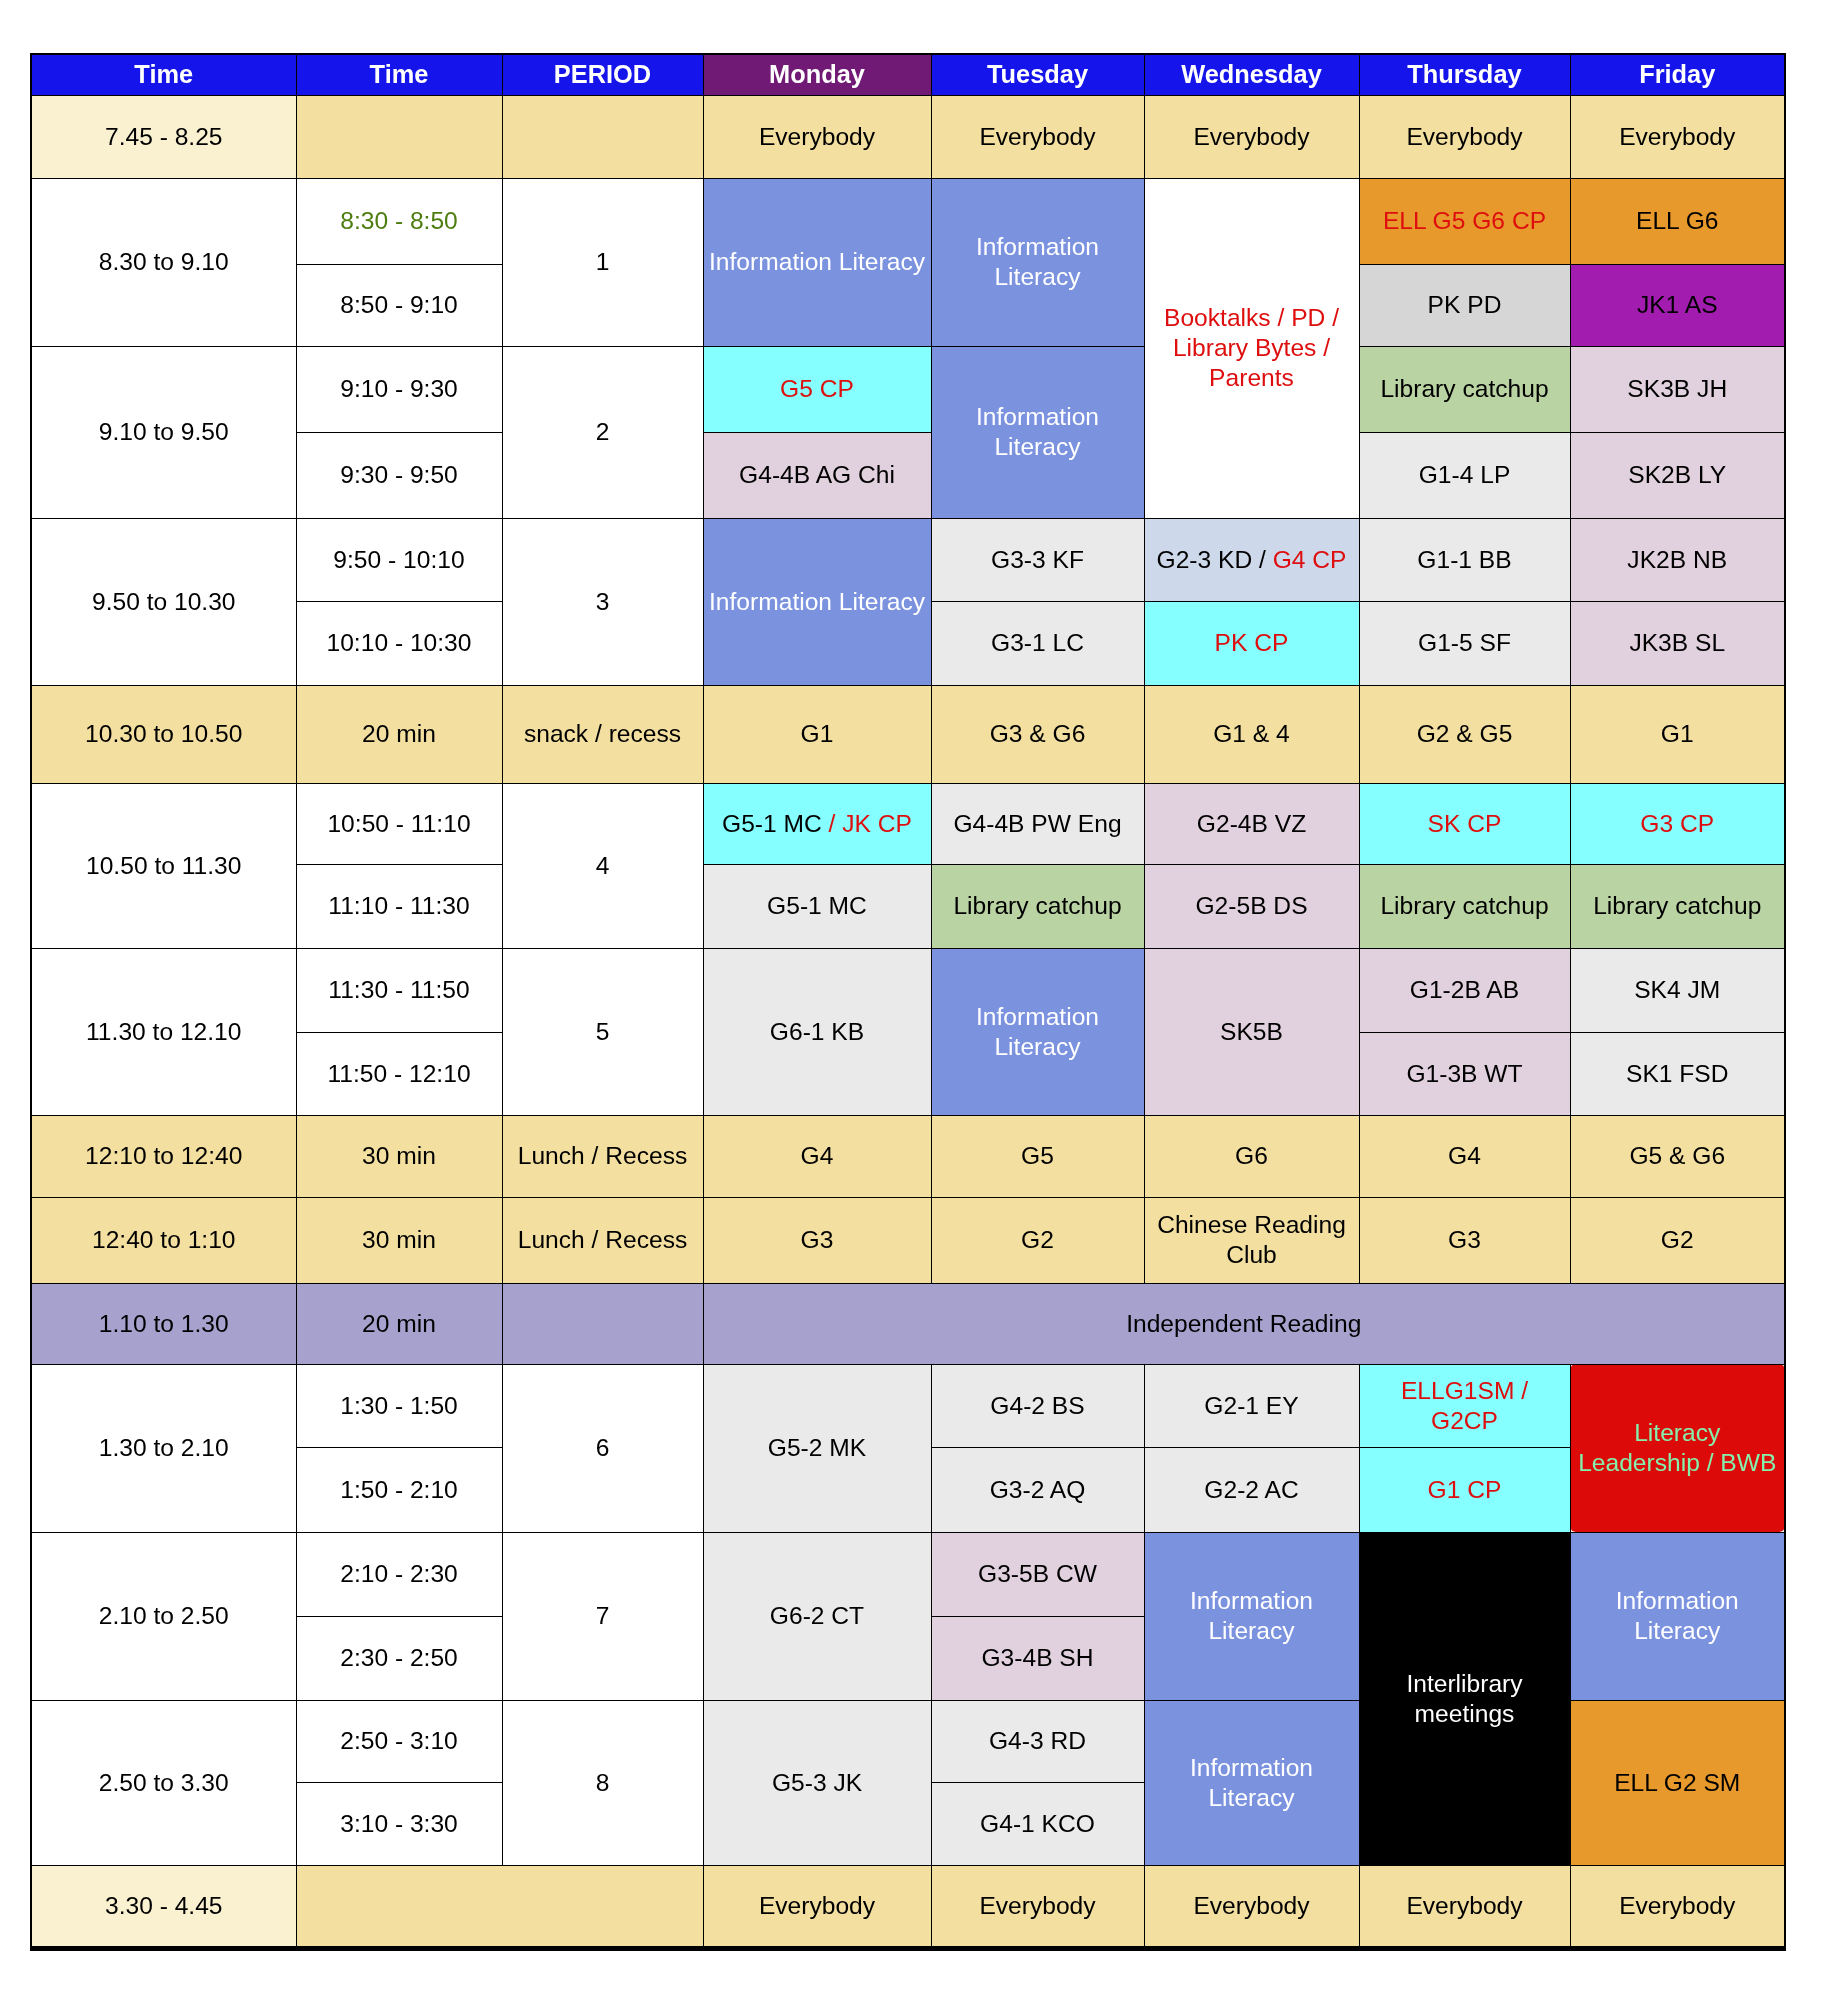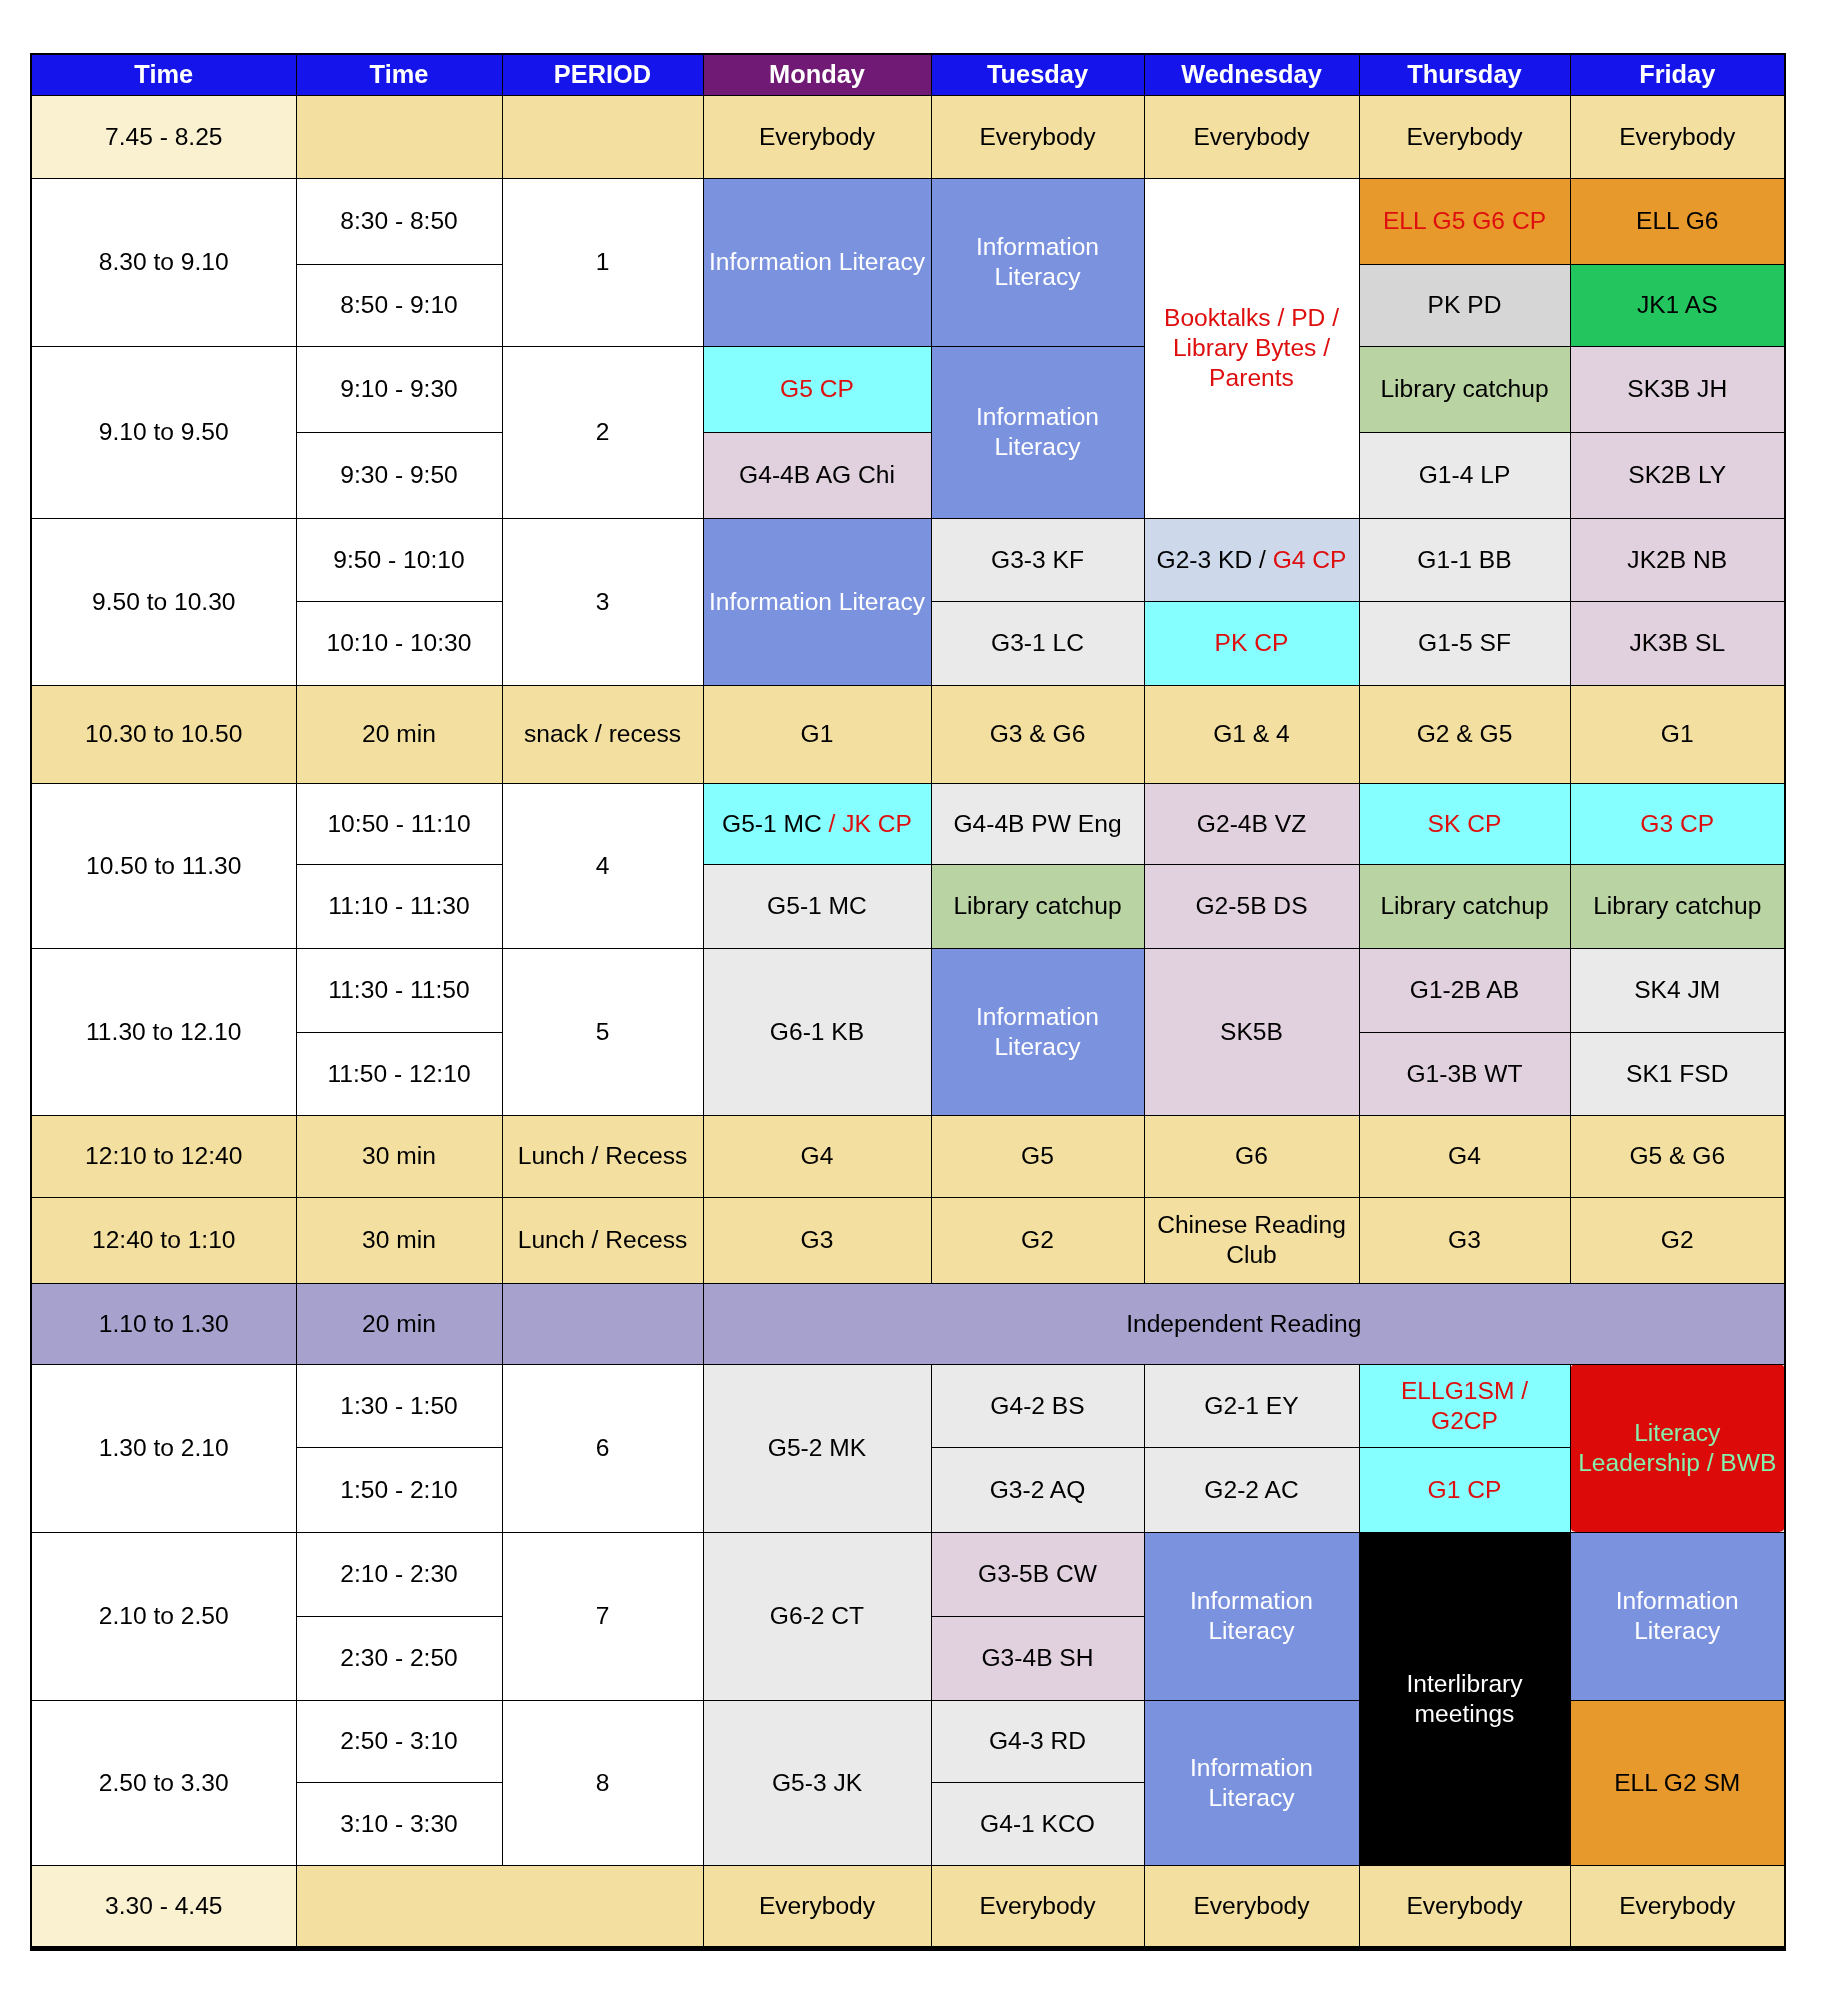--- a/index.html
+++ b/index.html
@@ -64,32 +64,32 @@
           <td style="background: rgb(243, 223, 159); color: rgb(0, 0, 0);"></td>
           <td style="background: rgb(243, 223, 159); color: rgb(0, 0, 0);"></td>
           <td style="background: rgb(243, 223, 159); color: rgb(0, 0, 0);">Everybody</td>
           <td style="background: rgb(243, 223, 159); color: rgb(0, 0, 0);">Everybody</td>
           <td style="background: rgb(243, 223, 159); color: rgb(0, 0, 0);">Everybody</td>
           <td style="background: rgb(243, 223, 159); color: rgb(0, 0, 0);">Everybody</td>
           <td style="background: rgb(243, 223, 159); color: rgb(0, 0, 0);">Everybody</td>
         </tr>
         <tr style="height: 86px;">
           <td rowspan="2" style="background: rgb(255, 255, 255); color: rgb(0, 0, 0);">8.30 to 9.10</td>
-          <td style="background: rgb(255, 255, 255); color: #000000;">8:30 - 8:50</td>
+          <td style="background: rgb(255, 255, 255); color: #4d7c0f;">8:30 - 8:50</td>
           <td rowspan="2" style="background: rgb(255, 255, 255); color: rgb(0, 0, 0);">1</td>
           <td rowspan="2" style="background: rgb(123, 146, 223); color: rgb(255, 255, 255);">Information Literacy</td>
           <td rowspan="2" style="background: rgb(123, 146, 223); color: rgb(255, 255, 255);">Information Literacy</td>
           <td rowspan="4" style="background: rgb(255, 255, 255); color: rgb(222, 14, 14);">Booktalks / PD / Library Bytes / Parents</td>
           <td style="background: rgb(232, 153, 43); color: rgb(222, 14, 14);">ELL G5 G6 CP</td>
           <td style="background: rgb(232, 153, 43); color: rgb(0, 0, 0);">ELL G6</td>
         </tr>
         <tr style="height: 82px;">
           <td style="background: rgb(255, 255, 255); color: rgb(0, 0, 0);">8:50 - 9:10</td>
           <td style="background: rgb(214, 214, 214); color: rgb(0, 0, 0);">PK PD</td>
-          <td style="background: #22c55e; color: rgb(0, 0, 0);">JK1 AS</td>
+          <td style="background: #a21caf; color: rgb(0, 0, 0);">JK1 AS</td>
         </tr>
         <tr style="height: 86px;">
           <td rowspan="2" style="background: rgb(255, 255, 255); color: rgb(0, 0, 0);">9.10 to 9.50</td>
           <td style="background: rgb(255, 255, 255); color: rgb(0, 0, 0);">9:10 - 9:30</td>
           <td rowspan="2" style="background: rgb(255, 255, 255); color: rgb(0, 0, 0);">2</td>
           <td style="background: rgb(133, 255, 255); color: rgb(222, 14, 14);">G5 CP</td>
           <td rowspan="2" style="background: rgb(123, 146, 223); color: rgb(255, 255, 255);">Information Literacy</td>
           <td style="background: rgb(185, 211, 162); color: rgb(0, 0, 0);">Library catchup</td>
           <td style="background: rgb(225, 208, 221); color: rgb(0, 0, 0);">SK3B JH</td>
         </tr>

